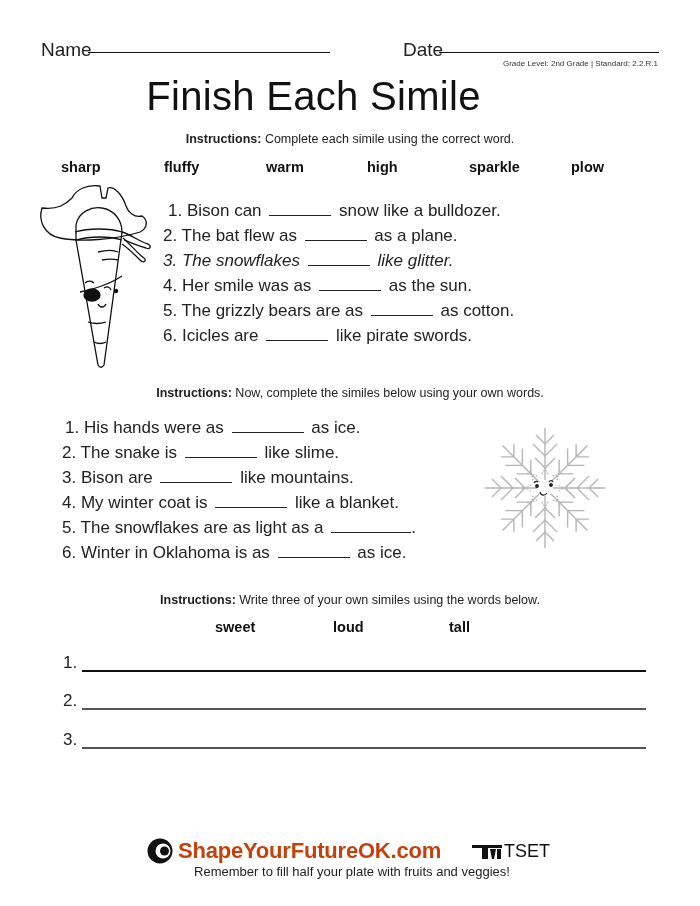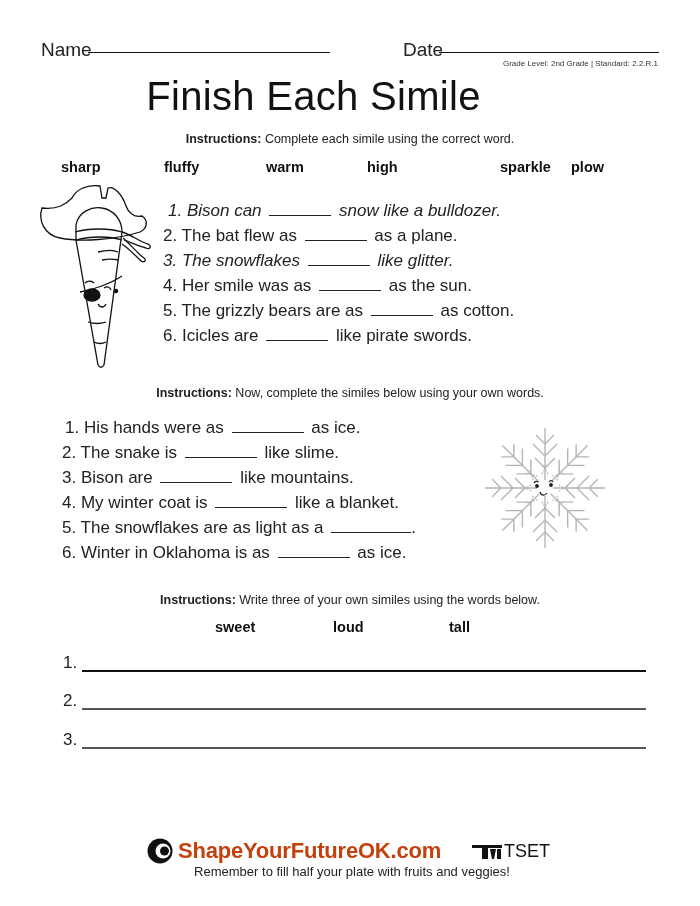--- a/index.html
+++ b/index.html
@@ -32,21 +32,21 @@
 <div class="abs title" style="left:0;top:74px;">Finish Each Simile</div>
 
 <div class="abs instr" style="left:0;top:132px;">
   <b>Instructions:</b><span> Complete each simile using the correct word.</span>
 </div>
 
 <div class="abs word" style="left:61px;top:159px;">sharp</div>
 <div class="abs word" style="left:164px;top:159px;">fluffy</div>
 <div class="abs word" style="left:266px;top:159px;">warm</div>
 <div class="abs word" style="left:367px;top:159px;">high</div>
-<div class="abs word" style="left:469px;top:159px;margin-left:31px;">sparkle</div>
+<div class="abs word" style="left:469px;top:159px;">sparkle</div>
 <div class="abs word" style="left:571px;top:159px;">plow</div>
 
 <div class="abs" style="left:30px;top:180px;width:140px;height:190px;">
   <svg width="140" height="190" viewBox="0 0 140 190" fill="none" stroke="#111" stroke-width="1.3">
 
     <path d="M12 28 C8 40 14 55 30 58 C50 62 85 60 110 52 C118 48 118 40 112 36 C104 38 98 32 96 26 C92 14 84 6 78 8 L76 18 L72 18 L70 6 C56 4 46 10 42 18 C36 24 28 30 12 28 Z"></path>
 
     <path d="M46 45 C48 32 62 26 72 28 C84 30 92 40 92 52 L74 185 C72 188 70 188 68 185 L46 60 Z"></path>
 
     <path d="M45 52 C58 48 80 48 92 52"></path>
@@ -67,21 +67,21 @@
     <circle cx="86" cy="111" r="1.6" fill="#111"></circle>
 
     <path d="M68 124 C70 128 74 128 76 124"></path>
 
     <path d="M58 142 C64 144 70 144 76 142"></path>
     <path d="M64 162 C68 164 72 164 76 162"></path>
   </svg>
 </div>
 
 <div class="abs" style="left:168px;top:201px;">
-  <div class="item" style="height:25px;font-style:italic;">
+  <div class="item" style="height:25px;">
     <span>1.</span>
     <span>Bison can</span>
     <span class="blank" style="width:62px;"></span>
     <span>snow like a bulldozer.</span>
   </div>
 </div>
 <div class="abs" style="left:163px;top:226px;">
   <div class="item">
     <span>2.</span>
     <span>The bat flew as</span>

